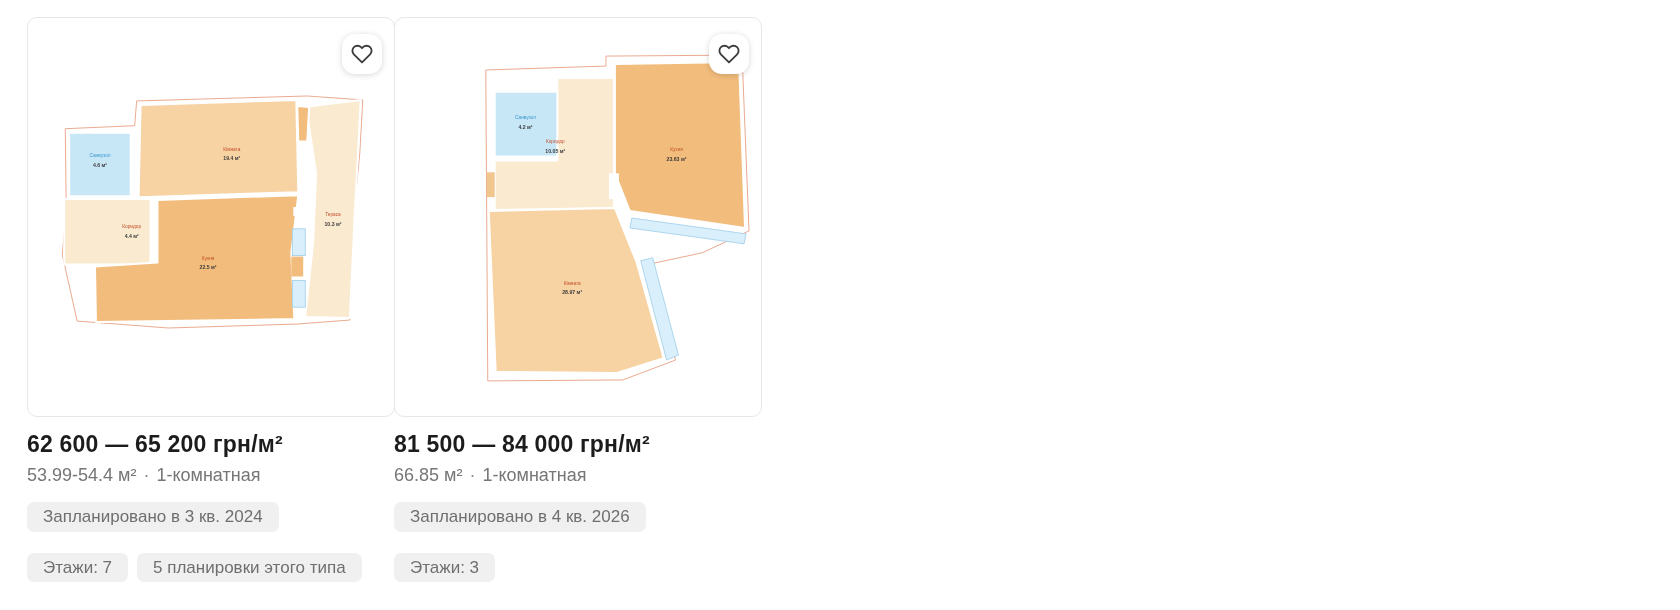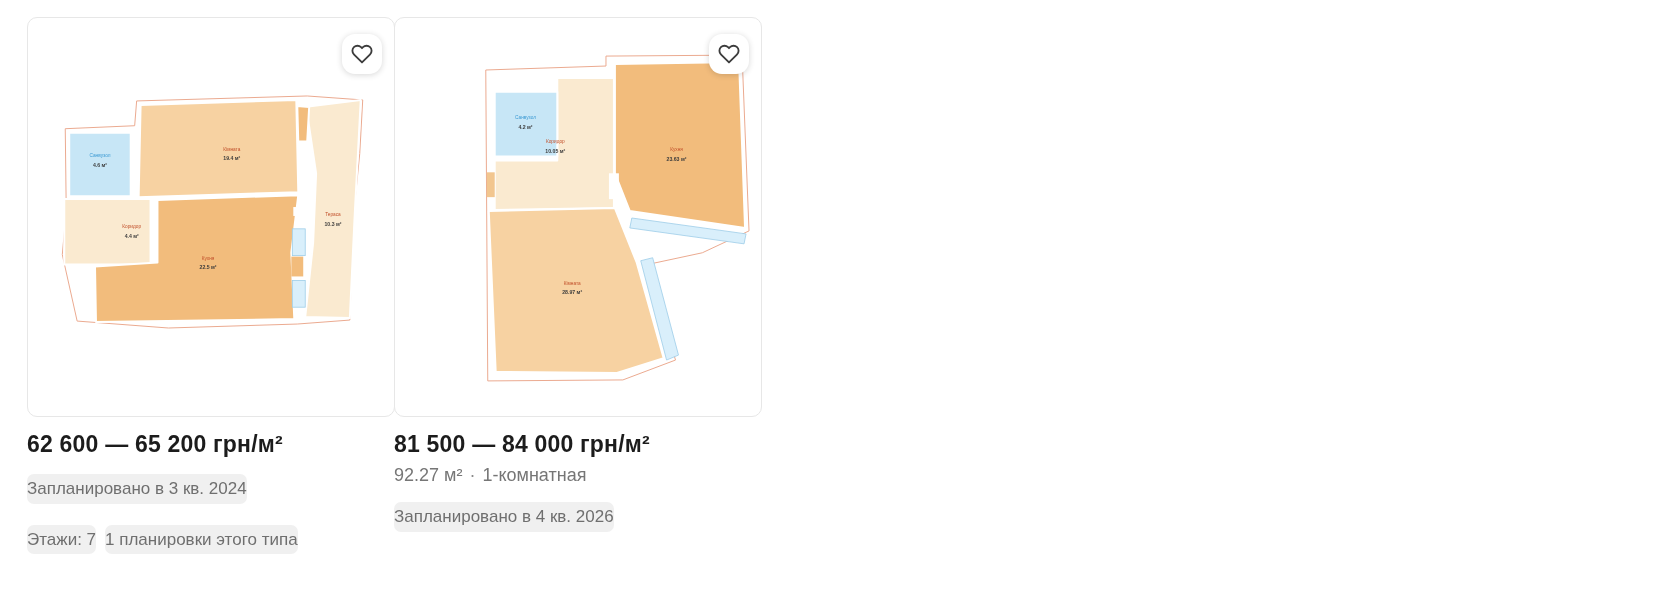--- a/index.html
+++ b/index.html
@@ -42,21 +42,21 @@
   .subtitle {
     margin-top:7px;
     font-size:18px; color:#767676;
   }
   .subtitle .dot { margin:0 7px; color:#8a8a8a; }
   .badge-row { display:flex; gap:9px; margin-top:21px; }
   .badge-row.first { margin-top:16px; }
   .badge {
     background:#f0f0f0; color:#6f6f6f;
     font-size:17px; line-height:1.15;
-    padding:5px 0; border-radius:7px;
+    padding:5px 16px; border-radius:7px;
     white-space:nowrap;
   }
   
   .outline { fill:#ffffff; stroke:#ebا; }
   .outline { fill:#ffffff; stroke:#eba98f; stroke-width:1; stroke-linejoin:round; }
   .room { stroke:#ffffff; stroke-width:2; stroke-linejoin:round; }
   .fill-kitchen { fill:#f2bc7c; }
   .fill-room    { fill:#f7d2a2; }
   .fill-hall    { fill:#faead0; }
   .fill-bath    { fill:#c7e6f6; }
@@ -107,26 +107,29 @@
         <text class="lbl-warm" x="276" y="123">Тераса</text>
         <text class="lbl-area" x="276" y="133">10.3 м²</text>
       </svg>
       <button class="fav-btn">
         <svg width="22" height="22" viewBox="0 0 24 24" fill="none" stroke="#3c3c3c" stroke-width="2" stroke-linecap="round" stroke-linejoin="round">
           <path d="M20.84 4.61a5.5 5.5 0 0 0-7.78 0L12 5.67l-1.06-1.06a5.5 5.5 0 0 0-7.78 7.78l1.06 1.06L12 21.23l7.78-7.78 1.06-1.06a5.5 5.5 0 0 0 0-7.78z"></path>
         </svg>
       </button>
     </a>
     <h3 class="price">62 600 — 65 200 грн/м²</h3>
+    <div class="subtitle">
+      <span>53.99-54.4 м²</span><span class="dot">·</span><span>1-комнатная</span>
+    </div>
     <div class="badge-row first">
       <span class="badge">Запланировано в 3 кв. 2024</span>
     </div>
     <div class="badge-row">
       <span class="badge">Этажи: 7</span>
-      <span class="badge">1 планировки этого типа</span>
+      <span class="badge">5 планировки этого типа</span>
     </div>
   </article>
 
   <article class="card-wrap">
     <a class="plan-card">
       <svg class="plan-svg p2" width="300" height="330" viewBox="0 0 302 332">
         <path class="outline" d="M34,16 L155,12 L155,2 L292,1 L299,178 L252,200 L196,212 L225,308 L172,328 L36,329 Z"></path>
         <g>
           <polygon class="room fill-kitchen" points="164,10 289,8 295,175 179,158 164,120"></polygon>
         </g>
@@ -153,20 +156,23 @@
         <text class="lbl-area" x="121" y="242">28.97 м²</text>
       </svg>
       <button class="fav-btn">
         <svg width="22" height="22" viewBox="0 0 24 24" fill="none" stroke="#3c3c3c" stroke-width="2" stroke-linecap="round" stroke-linejoin="round">
           <path d="M20.84 4.61a5.5 5.5 0 0 0-7.78 0L12 5.67l-1.06-1.06a5.5 5.5 0 0 0-7.78 7.78l1.06 1.06L12 21.23l7.78-7.78 1.06-1.06a5.5 5.5 0 0 0 0-7.78z"></path>
         </svg>
       </button>
     </a>
     <h3 class="price">81 500 — 84 000 грн/м²</h3>
     <div class="subtitle">
-      <span>92.27 м²</span><span class="dot">·</span><span>1-комнатная</span>
+      <span>66.85 м²</span><span class="dot">·</span><span>1-комнатная</span>
     </div>
     <div class="badge-row first">
       <span class="badge">Запланировано в 4 кв. 2026</span>
+    </div>
+    <div class="badge-row">
+      <span class="badge">Этажи: 3</span>
     </div>
   </article>
 
 </div>
 
 </body></html>

